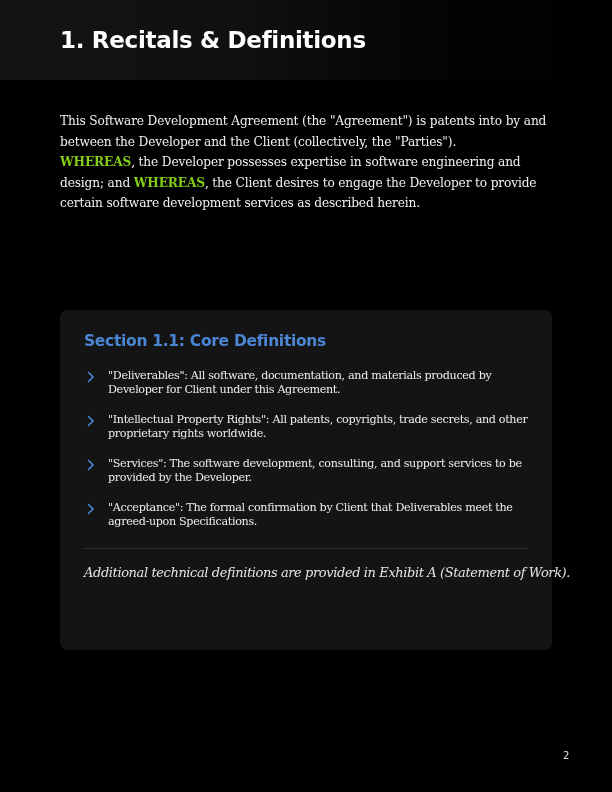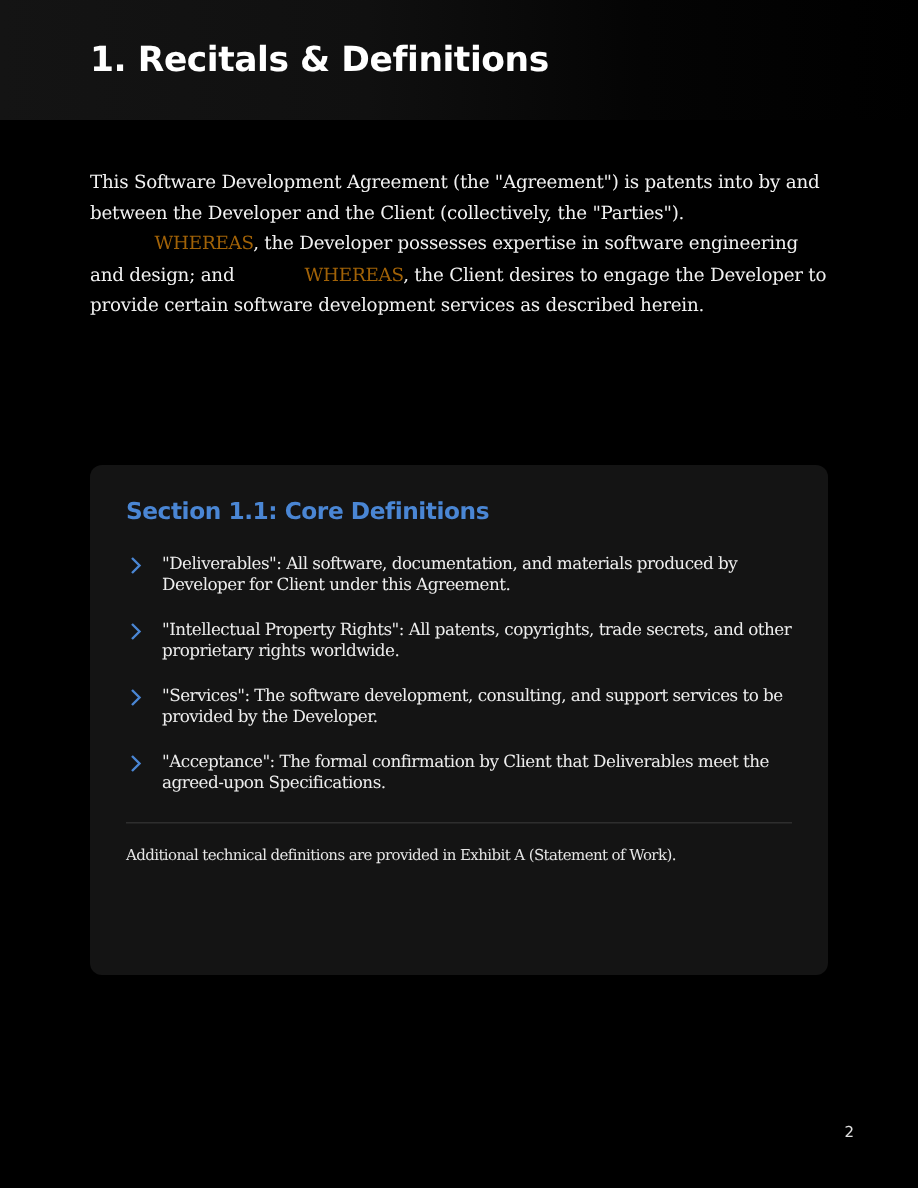--- a/index.html
+++ b/index.html
@@ -13,21 +13,21 @@
     .page-title {
       position: absolute; left: 60px; top: 27px;
       font-family: "DejaVu Sans", sans-serif; font-weight: bold; font-size: 23px;
       letter-spacing: -0.3px; color: #fff;
     }
     .intro {
       position: absolute; left: 60px; top: 111px; width: 494px;
       font-family: "DejaVu Serif", serif; font-size: 12.2px; line-height: 20.6px; color: #f2f2f2;
       letter-spacing: -0.15px;
     }
-    .intro b { font-weight: normal; color: #a16207; margin-left: 43px; }
+    .intro b { font-weight: bold; color: #84cc16; }
     .card {
       position: absolute; left: 60px; top: 310px; width: 492px; height: 340px;
       background: #141414; border-radius: 8px;
     }
     .card-title {
       position: absolute; left: 24px; top: 22px;
       font-family: "DejaVu Sans", sans-serif; font-weight: bold; font-size: 15.5px;
       color: #4a86d4; letter-spacing: -0.3px;
     }
     .def-list { position: absolute; left: 24px; top: 59px; width: 448px; list-style: none; }
@@ -37,21 +37,21 @@
     }
     .def-text {
       font-family: "DejaVu Serif", serif; font-size: 11.2px; line-height: 14px; color: #eeeeee;
       letter-spacing: -0.35px; display: block;
     }
     .divider {
       position: absolute; left: 24px; top: 238px; width: 444px; height: 1px; background: #2e2e2e;
     }
     .note {
       position: absolute; left: 24px; top: 255px; width: 450px;
-      font-family: "DejaVu Serif", serif; font-size: 10px; color: #e6e6e6;
+      font-family: "DejaVu Serif", serif; font-style: italic; font-size: 13px; color: #e6e6e6;
       letter-spacing: -0.4px; white-space: nowrap;
     }
     .page-num {
       position: absolute; left: 563px; top: 750px;
       font-family: "DejaVu Sans", sans-serif; font-size: 10px; color: #e0e0e0;
     }
   </style>
 </head>
 <body>
 

